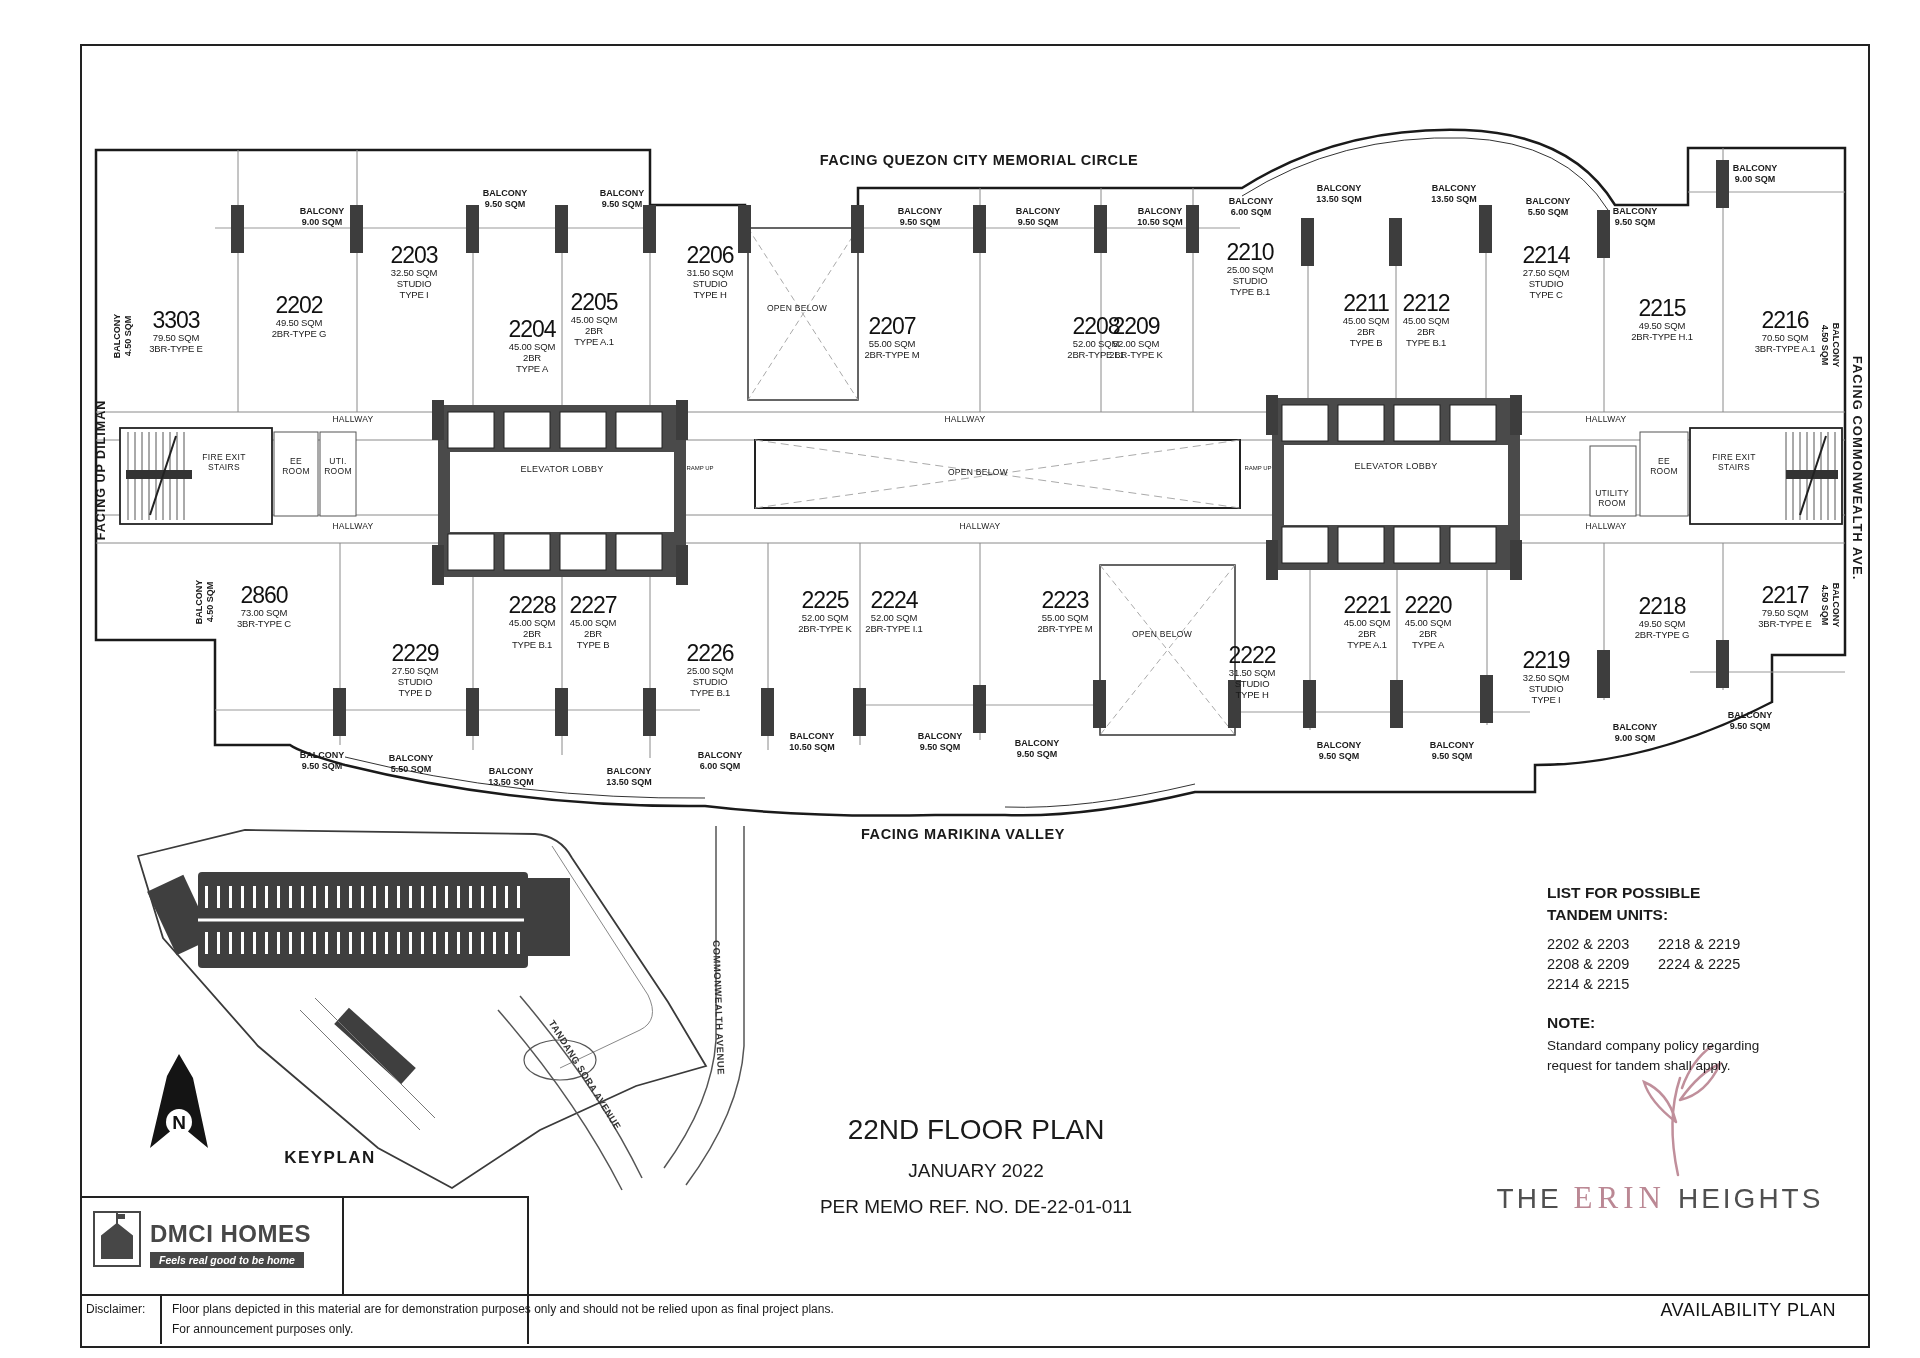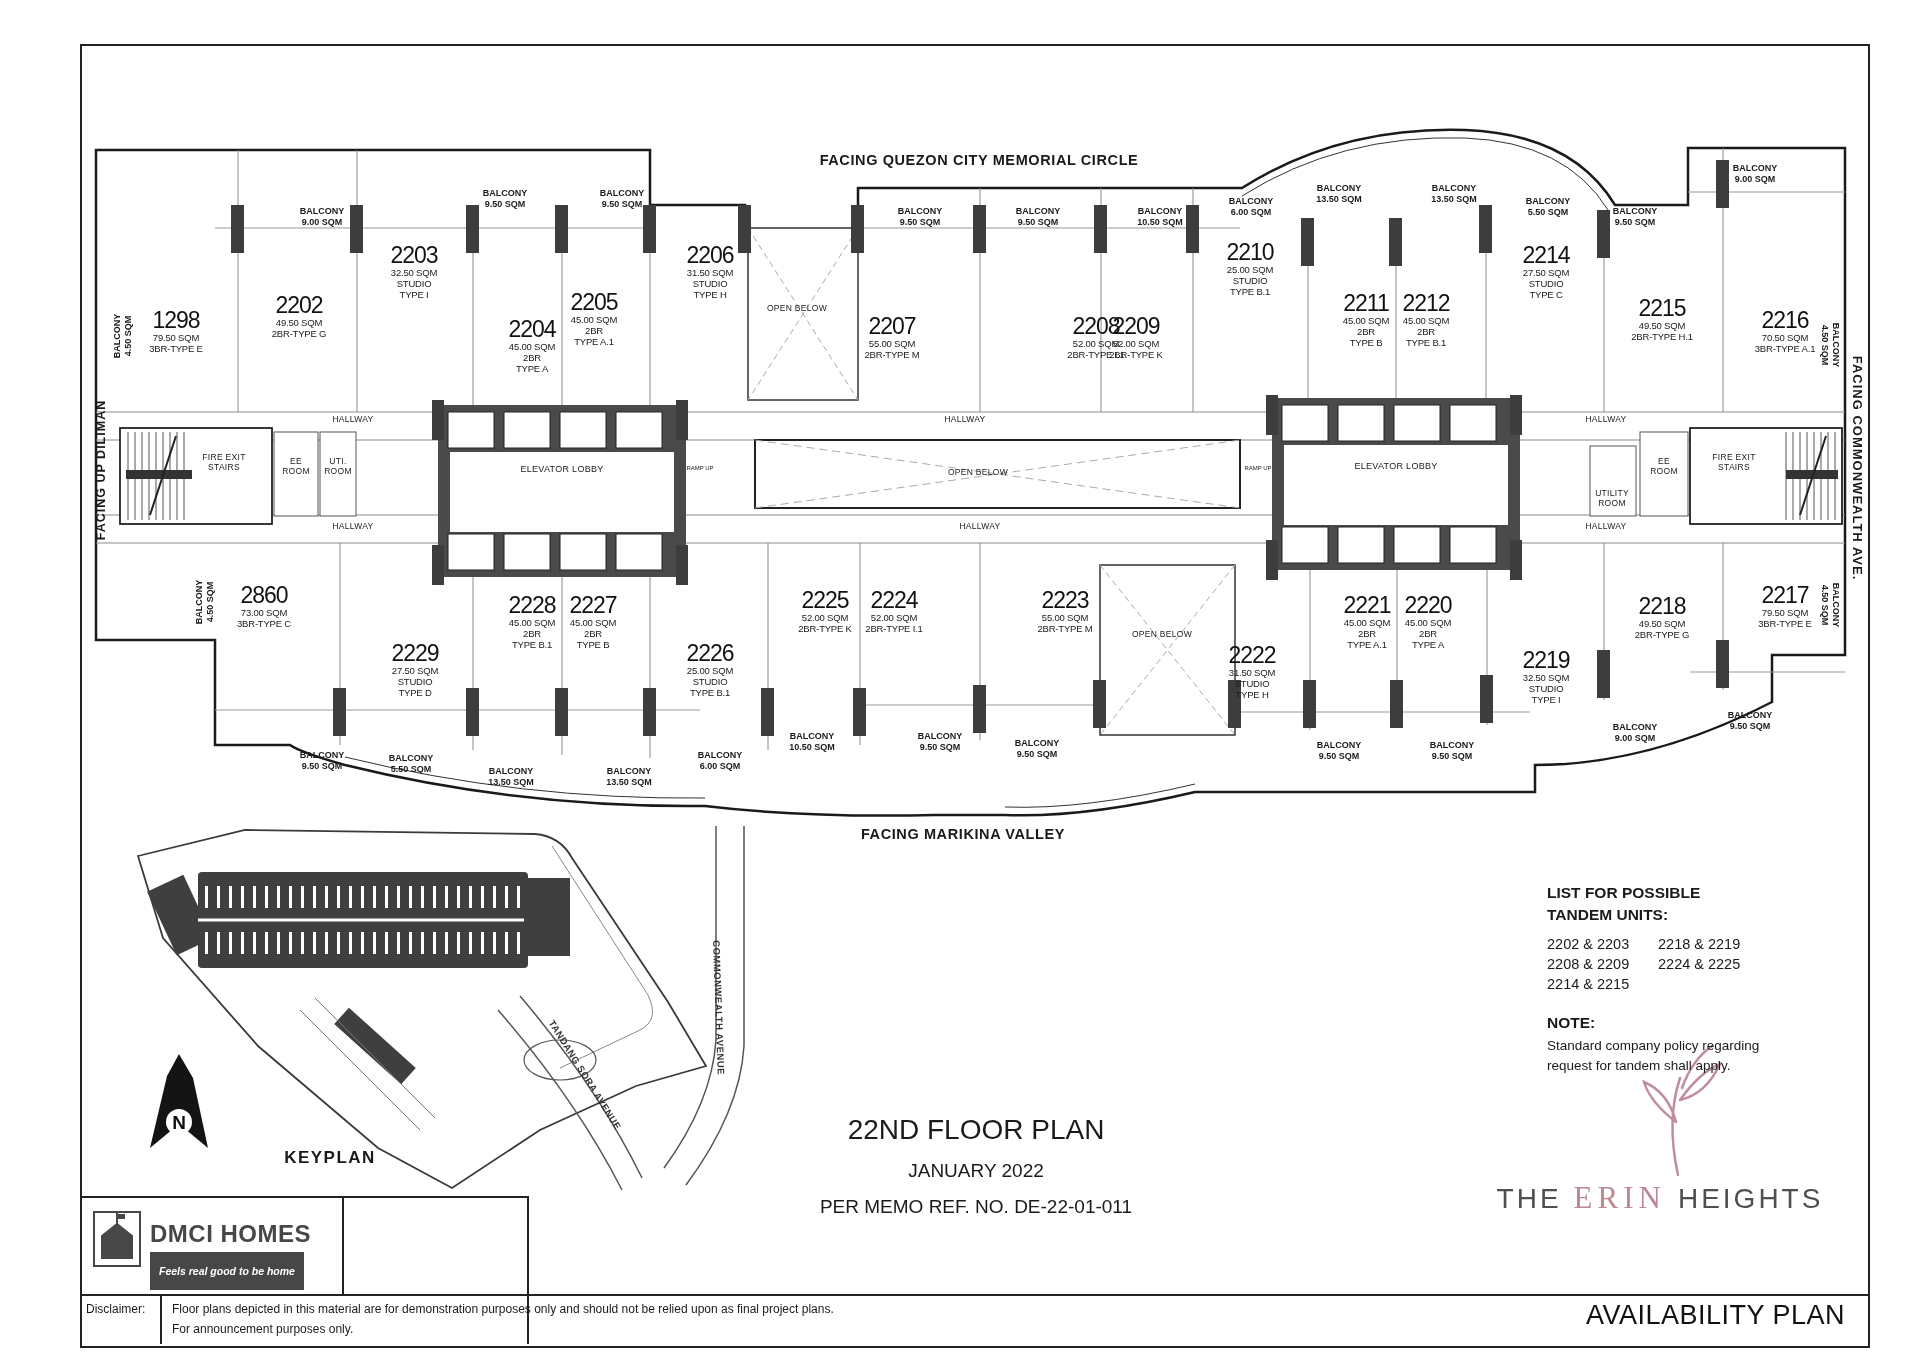--- a/index.html
+++ b/index.html
@@ -19,26 +19,26 @@
   .bal{position:absolute;font-weight:700;font-size:9px;line-height:10.5px;text-align:center;transform:translateX(-50%);white-space:nowrap;z-index:3}
   .bal.rotm{transform:translate(-50%,-50%) rotate(-90deg)}
   .bal.rotp{transform:translate(-50%,-50%) rotate(90deg)}
   .tiny{position:absolute;transform:translateX(-50%);font-size:6px;line-height:7px;text-align:center;z-index:3}
   #tandem div{position:absolute;white-space:nowrap;z-index:3}
   .tt{font-weight:700;font-size:15.5px}
   .tp{font-size:14.5px}
   .tn{font-size:13.5px}
   #titleblock div{position:absolute;transform:translateX(-50%);white-space:nowrap;z-index:3}
   .dmci-name{position:absolute;font-weight:700;font-size:24px;letter-spacing:.5px;color:#474747;z-index:3}
-  .dmci-tag{position:absolute;background:#474747;color:#fff;font-size:10.5px;font-style:italic;font-weight:700;padding:13px 9px;z-index:3;white-space:nowrap}
+  .dmci-tag{position:absolute;background:#474747;color:#fff;font-size:10.5px;font-style:italic;font-weight:700;padding:2px 9px;z-index:3;white-space:nowrap}
   #erin{position:absolute;left:1660px;top:1180px;transform:translateX(-50%);white-space:nowrap;z-index:3}
   #erin .eh{font-size:28px;letter-spacing:3px;color:#4f4f4f}
   #erin .er{font-family:"Liberation Serif",serif;font-size:31px;letter-spacing:5px;color:#bb8894;margin:0 12px}
   .disc{position:absolute;font-size:12px;white-space:nowrap;z-index:3}
-  #avail{position:absolute;right:75px;top:1300px;font-size:27px;letter-spacing:.5px;color:#111;white-space:nowrap;z-index:3}
+  #avail{position:absolute;right:84px;top:1300px;font-size:18px;letter-spacing:.5px;color:#111;white-space:nowrap;z-index:3}
   .kp{font-weight:700;font-size:17px;letter-spacing:1.5px}
   .roadlbl{position:absolute;font-weight:700;font-size:9.5px;letter-spacing:.5px;color:#333;white-space:nowrap;z-index:3}
 </style>
 </head>
 <body>
 
 <div id="page">
 
   <svg class="plan" width="1920" height="1358" viewBox="0 0 1920 1358">
 
@@ -219,21 +219,21 @@
   <div class="room" style="left:1734px;top:452px;width:64px">FIRE EXIT STAIRS</div>
   <div class="room" style="left:296px;top:456px;width:40px">EE ROOM</div>
   <div class="room" style="left:1664px;top:456px;width:40px">EE ROOM</div>
   <div class="room" style="left:338px;top:456px;width:40px">UTI. ROOM</div>
   <div class="room" style="left:1612px;top:488px;width:54px">UTILITY ROOM</div>
   <div class="tiny" style="left:700px;top:465px">RAMP UP</div>
   <div class="tiny" style="left:1258px;top:465px">RAMP UP</div>
 
   <div id="units">
       <div class="unit" style="left: 176px; top: 308px;">
-        <div class="uno">1298</div>
+        <div class="uno">3303</div>
         <div class="uln">79.50 SQM</div>
         <div class="uln">3BR-TYPE E</div>
         <div class="uln"></div>
       </div>
       <div class="unit" style="left: 299px; top: 293px;">
         <div class="uno">2202</div>
         <div class="uln">49.50 SQM</div>
         <div class="uln">2BR-TYPE G</div>
         <div class="uln"></div>
       </div>

